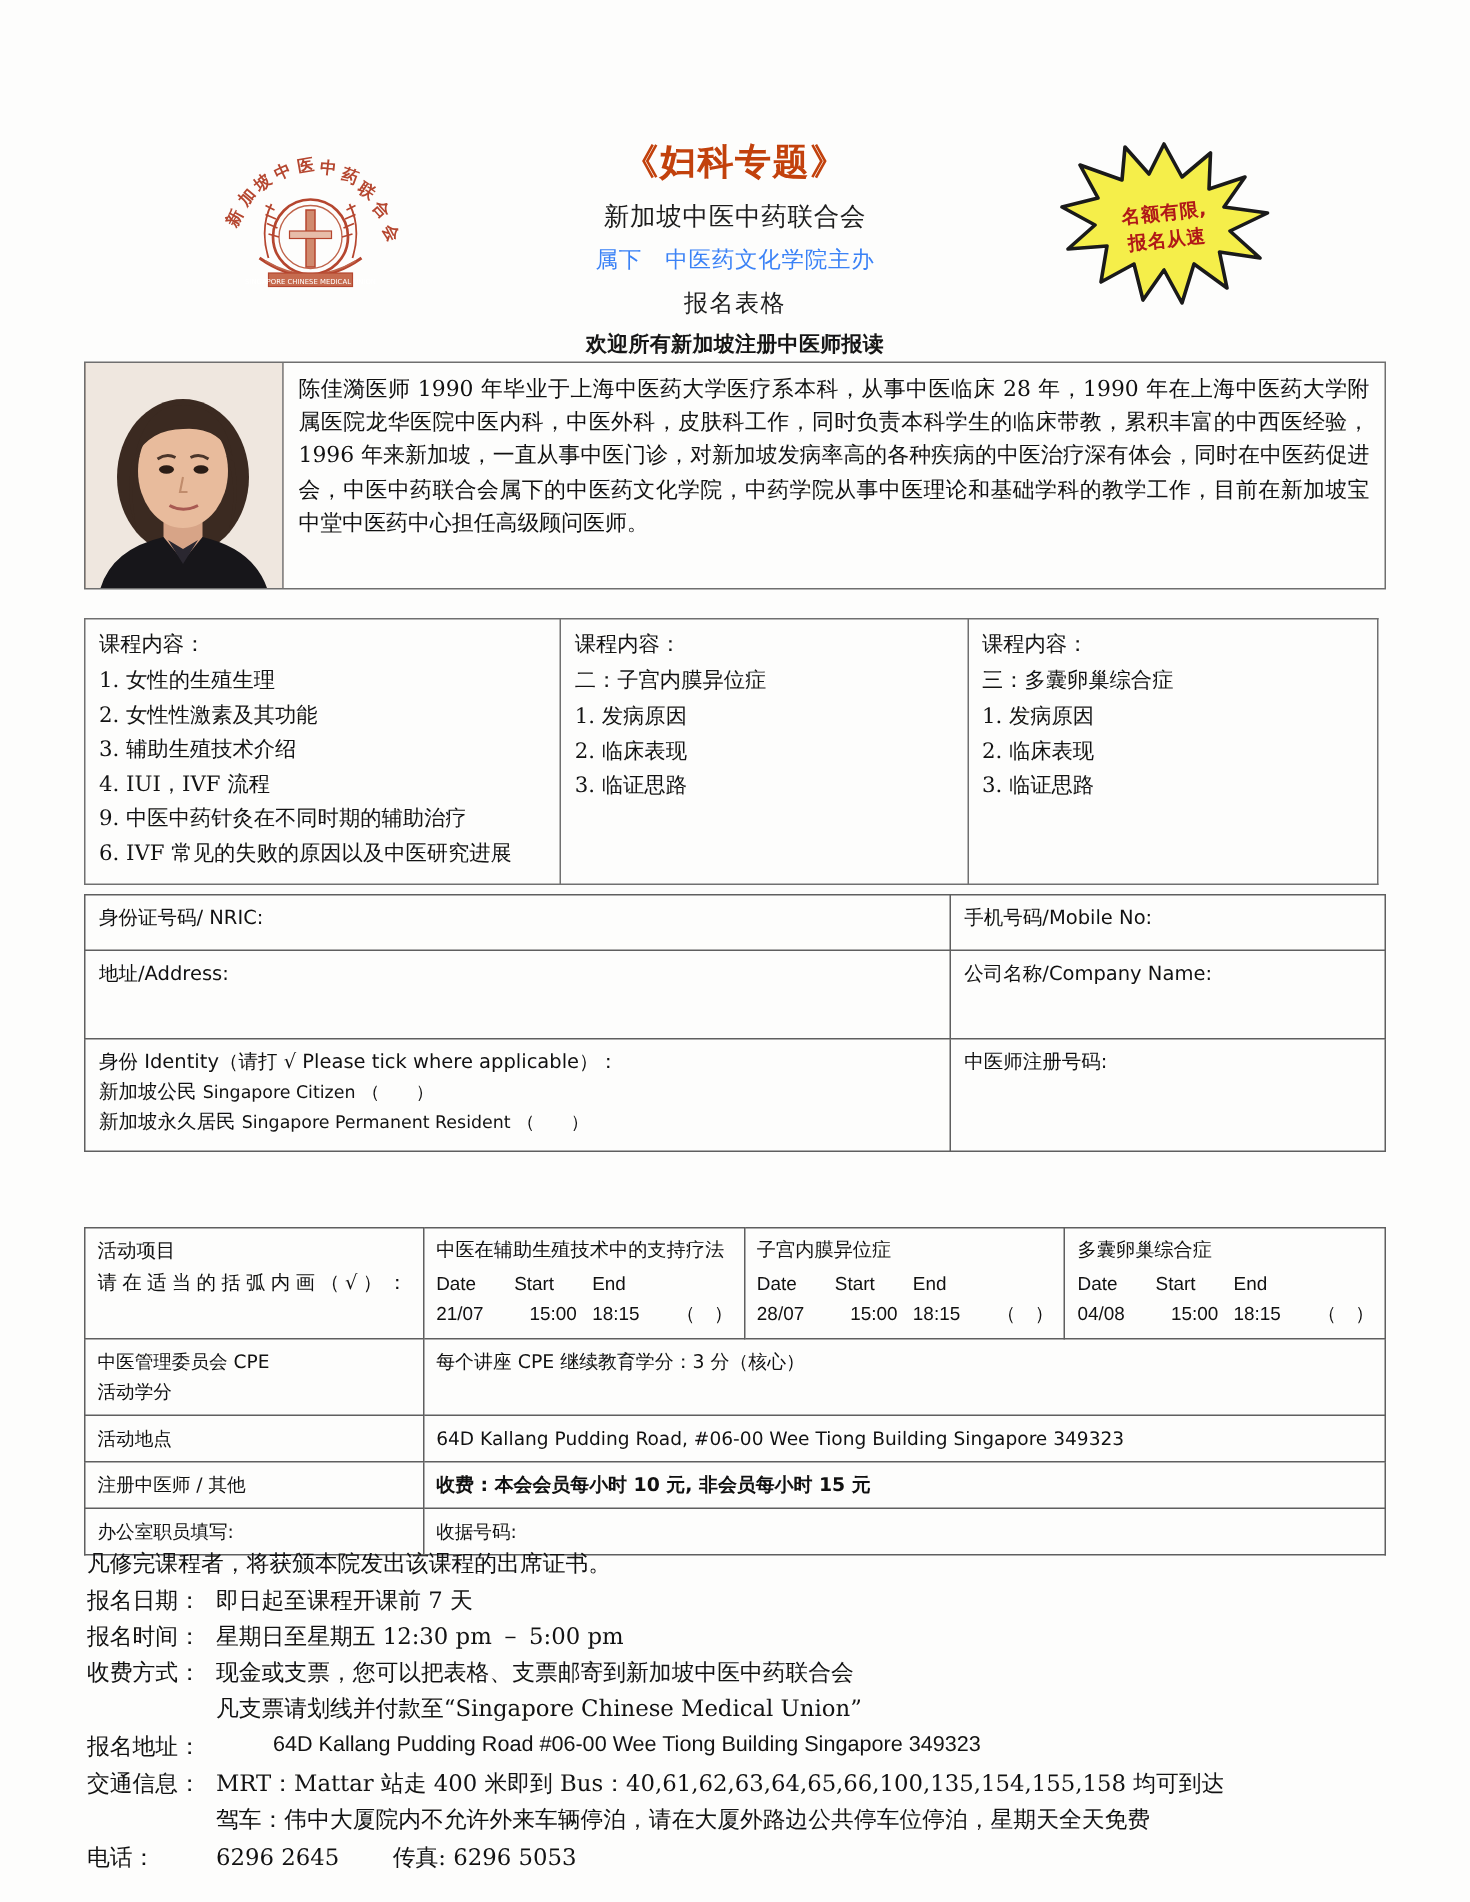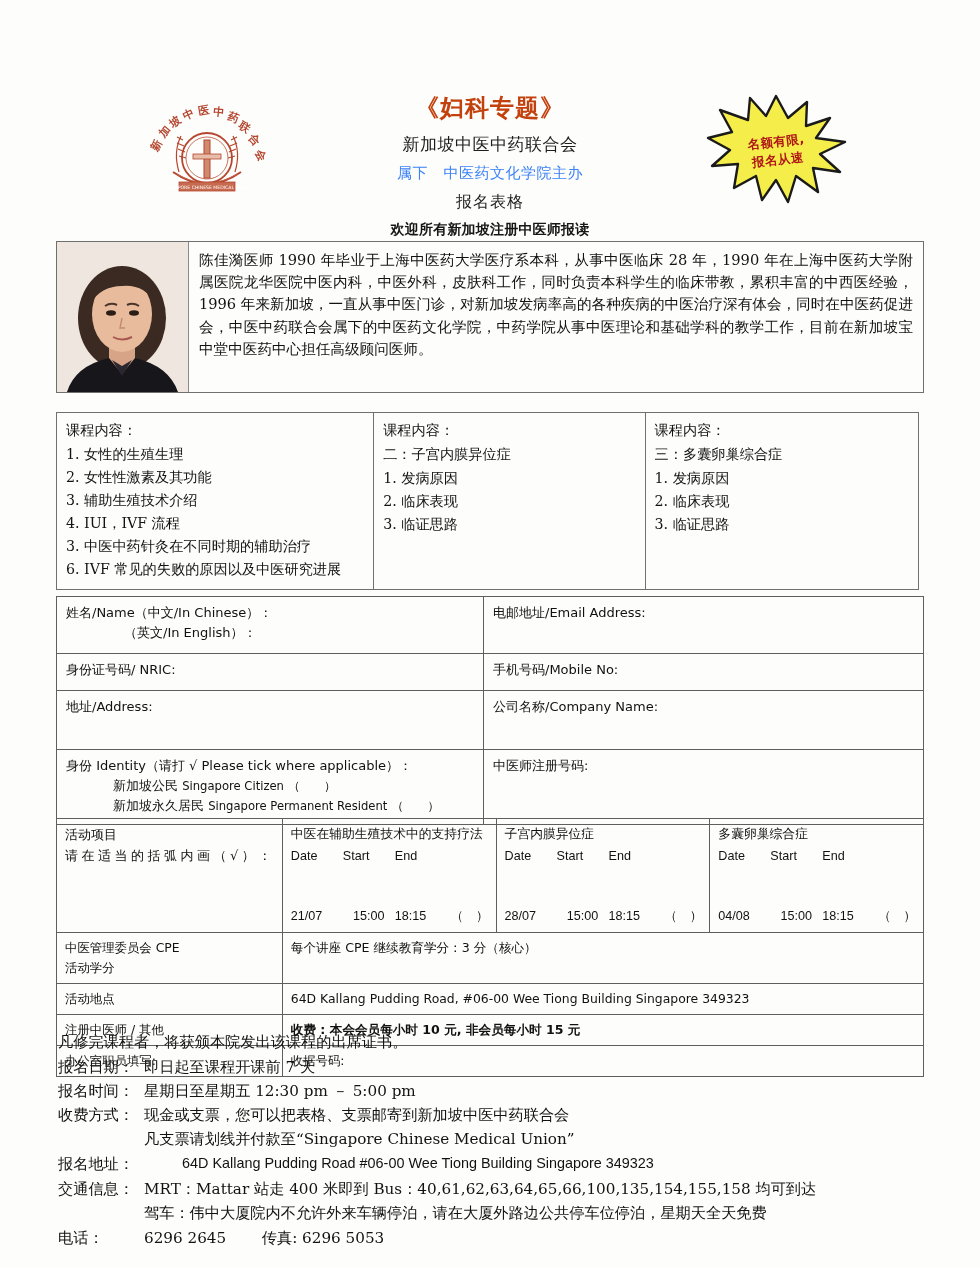--- a/index.html
+++ b/index.html
@@ -172,21 +172,21 @@
     padding: 6px 8px 6px 9px;
     vertical-align: top;
     line-height: 1.55;
   }
   .cell-indent { padding-left: 58px; }
   .h-name { height: 44px; }
   .h-nric { height: 24px; }
   .h-addr { height: 46px; }
   .h-ident { height: 62px; }
 
-  .ident-line { white-space: nowrap; margin-left: 47px; }
+  .ident-line { white-space: nowrap; }
   .ident-en { font-size: 11.6px; }
   .tick { font-size: 12px; }
 
   
   .sched-table {
     position: absolute;
     left: 56px;
     top: 818px;
     width: 868px;
     border-collapse: collapse;
@@ -203,21 +203,21 @@
   .act-label-cell { width: 140px; font-size: 13px; }
   .act-spread {
     letter-spacing: 3.5px;
     white-space: nowrap;
   }
   .sess-title { font-size: 12.8px; margin-bottom: 1px; white-space: nowrap; }
   .sess-row { white-space: nowrap; font-family: "Liberation Sans", sans-serif; }
   .sess-row span { display: inline-block; }
   .w-date { width: 52px; }
   .w-start { width: 52px; text-align: center; }
-  .w-end { width: 56px; margin-top: 40px; }
+  .w-end { width: 56px; }
   .lbl-date { width: 52px; }
   .lbl-start { width: 52px; }
   .lbl-end { width: 56px; }
 
   .cpe-label { font-size: 12.4px; line-height: 1.5; }
   .cpe-val { font-size: 12.6px; }
   .venue-val { font-size: 12.4px; }
   .fee-val { font-size: 12.6px; font-weight: bold; }
   .receipt-val { font-size: 12.4px; }
 
@@ -341,21 +341,21 @@
   </div>
 
   <div class="courses">
 
     <div class="course-box c1">
       <div class="course-head">课程内容：</div>
       <div class="course-item">1. 女性的生殖生理</div>
       <div class="course-item">2. 女性性激素及其功能</div>
       <div class="course-item">3. 辅助生殖技术介绍</div>
       <div class="course-item">4. IUI，IVF 流程</div>
-      <div class="course-item">3. 中医中药针灸在不同时期的辅助治疗</div>
+      <div class="course-item">9. 中医中药针灸在不同时期的辅助治疗</div>
       <div class="course-item">6. IVF 常见的失败的原因以及中医研究进展</div>
     </div>
 
     <div class="course-box c2">
       <div class="course-head">课程内容：</div>
       <div class="course-topic">二：子宫内膜异位症</div>
       <div class="course-item">1. 发病原因</div>
       <div class="course-item">2. 临床表现</div>
       <div class="course-item">3. 临证思路</div>
     </div>
@@ -364,29 +364,20 @@
       <div class="course-head">课程内容：</div>
       <div class="course-topic">三：多囊卵巢综合症</div>
       <div class="course-item">1. 发病原因</div>
       <div class="course-item">2. 临床表现</div>
       <div class="course-item">3. 临证思路</div>
     </div>
   </div>
 
   <table class="form-table">
     <tbody>
-        <tr>
-      <td class="h-name" style="width:409px;">
-        <div>姓名/Name（中文/In Chinese）：</div>
-        <div class="cell-indent">（英文/In English）：</div>
-      </td>
-      <td rowspan="1">
-        <div>电邮地址/Email Address:</div>
-      </td>
-    </tr>
     <tr>
       <td class="h-nric">
         <div>身份证号码/ NRIC:</div>
       </td>
       <td class="h-nric">
         <div>手机号码/Mobile No:</div>
       </td>
     </tr>
     <tr>
       <td class="h-addr">

